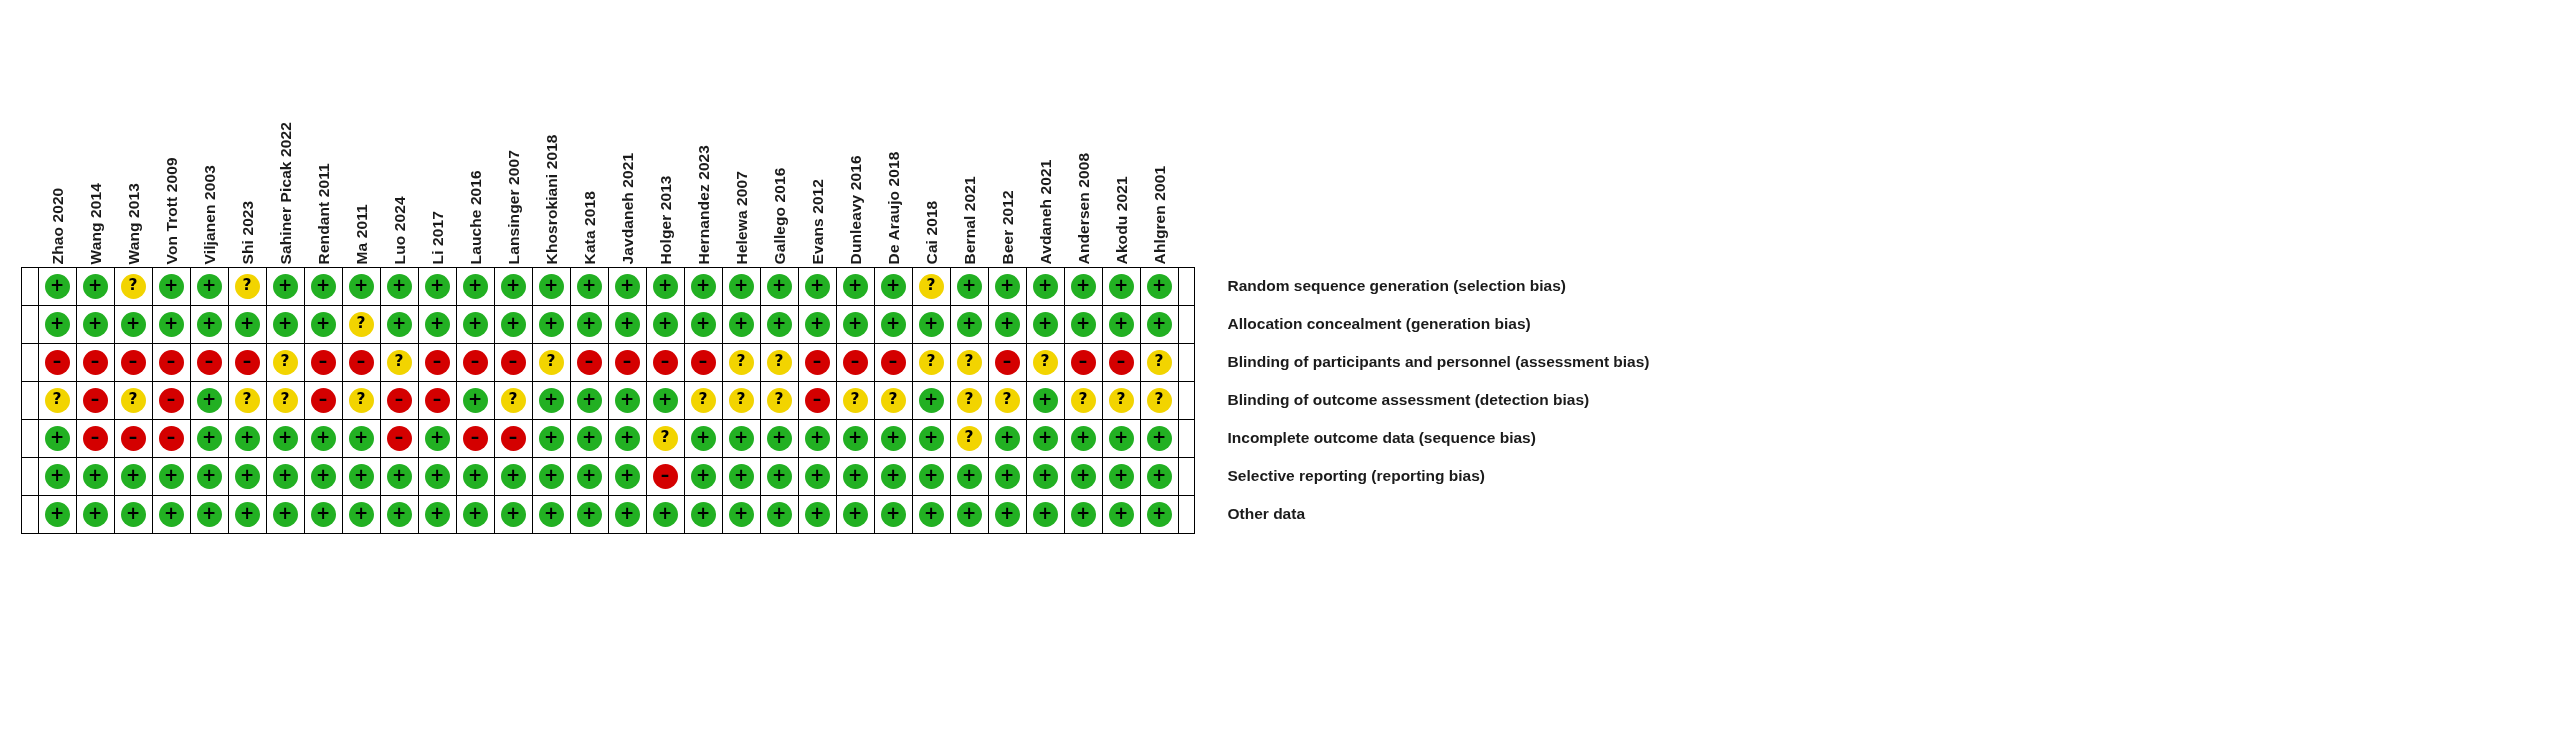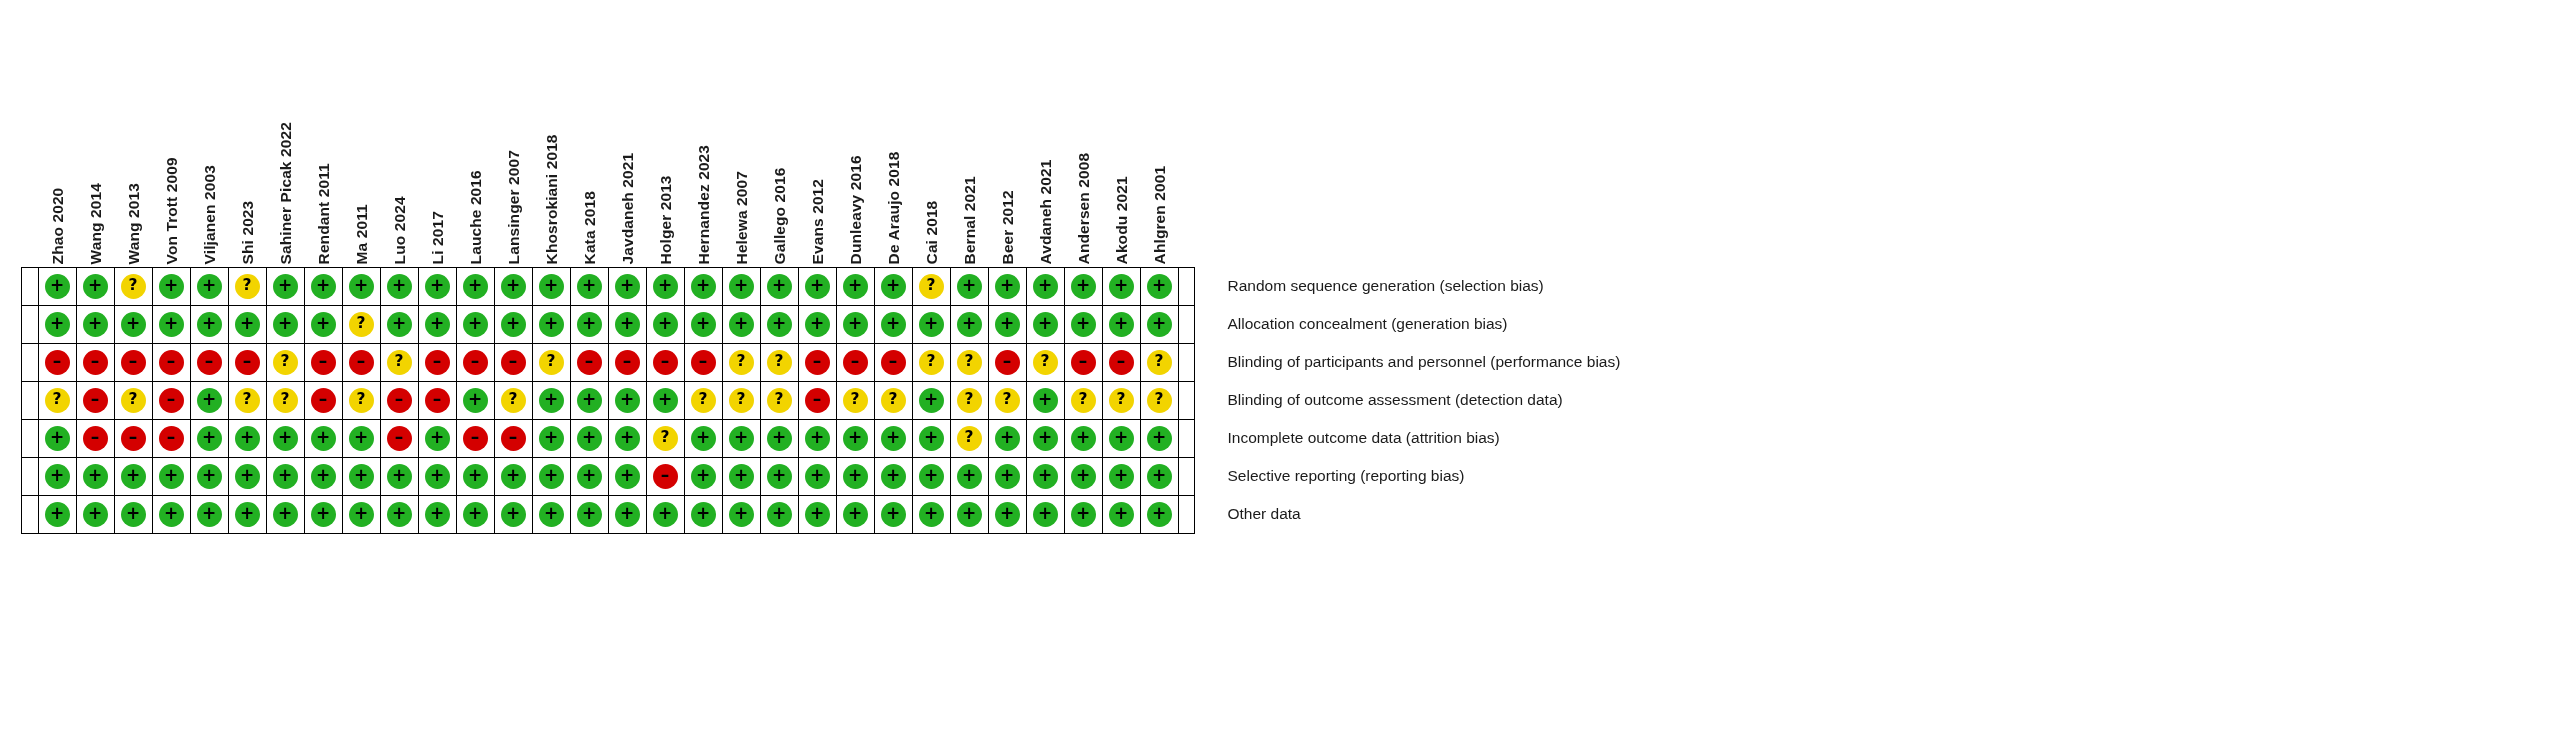--- a/index.html
+++ b/index.html
@@ -66,20 +66,21 @@
   }
   .domain-label {
     border: none !important;
     background: transparent;
     text-align: left;
     font-size: 15.5px;
     color: #1b1b1b;
     white-space: nowrap;
     padding-left: 7px !important;
     vertical-align: middle;
+    font-weight: bold;
   }
   .cell {
     width: 37px;
     height: 37px;
     border: 1.4px solid #000000;
     text-align: center;
     vertical-align: middle;
     background: #ffffff;
   }
   .pad-cell {
@@ -258,93 +259,93 @@
             <td class="cell"><span class="judge high"><span class="sym">–</span></span></td>
             <td class="cell"><span class="judge unclear"><span class="sym">?</span></span></td>
             <td class="cell"><span class="judge unclear"><span class="sym">?</span></span></td>
             <td class="cell"><span class="judge high"><span class="sym">–</span></span></td>
             <td class="cell"><span class="judge unclear"><span class="sym">?</span></span></td>
             <td class="cell"><span class="judge high"><span class="sym">–</span></span></td>
             <td class="cell"><span class="judge high"><span class="sym">–</span></span></td>
             <td class="cell"><span class="judge unclear"><span class="sym">?</span></span></td>
             <td class="pad-cell"></td>
             <td class="spacer-col"></td>
-            <td class="domain-label">Blinding of participants and personnel (performance bias)</td>
-          </tr>
-          <tr>
-            <td class="pad-cell"></td>
-            <td class="cell"><span class="judge unclear"><span class="sym">?</span></span></td>
-            <td class="cell"><span class="judge high"><span class="sym">–</span></span></td>
-            <td class="cell"><span class="judge unclear"><span class="sym">?</span></span></td>
-            <td class="cell"><span class="judge high"><span class="sym">–</span></span></td>
-            <td class="cell"><span class="judge low"><span class="sym">+</span></span></td>
-            <td class="cell"><span class="judge unclear"><span class="sym">?</span></span></td>
-            <td class="cell"><span class="judge unclear"><span class="sym">?</span></span></td>
-            <td class="cell"><span class="judge high"><span class="sym">–</span></span></td>
-            <td class="cell"><span class="judge unclear"><span class="sym">?</span></span></td>
-            <td class="cell"><span class="judge high"><span class="sym">–</span></span></td>
-            <td class="cell"><span class="judge high"><span class="sym">–</span></span></td>
-            <td class="cell"><span class="judge low"><span class="sym">+</span></span></td>
-            <td class="cell"><span class="judge unclear"><span class="sym">?</span></span></td>
-            <td class="cell"><span class="judge low"><span class="sym">+</span></span></td>
-            <td class="cell"><span class="judge low"><span class="sym">+</span></span></td>
-            <td class="cell"><span class="judge low"><span class="sym">+</span></span></td>
-            <td class="cell"><span class="judge low"><span class="sym">+</span></span></td>
-            <td class="cell"><span class="judge unclear"><span class="sym">?</span></span></td>
-            <td class="cell"><span class="judge unclear"><span class="sym">?</span></span></td>
-            <td class="cell"><span class="judge unclear"><span class="sym">?</span></span></td>
-            <td class="cell"><span class="judge high"><span class="sym">–</span></span></td>
-            <td class="cell"><span class="judge unclear"><span class="sym">?</span></span></td>
-            <td class="cell"><span class="judge unclear"><span class="sym">?</span></span></td>
-            <td class="cell"><span class="judge low"><span class="sym">+</span></span></td>
-            <td class="cell"><span class="judge unclear"><span class="sym">?</span></span></td>
-            <td class="cell"><span class="judge unclear"><span class="sym">?</span></span></td>
-            <td class="cell"><span class="judge low"><span class="sym">+</span></span></td>
-            <td class="cell"><span class="judge unclear"><span class="sym">?</span></span></td>
-            <td class="cell"><span class="judge unclear"><span class="sym">?</span></span></td>
-            <td class="cell"><span class="judge unclear"><span class="sym">?</span></span></td>
-            <td class="pad-cell"></td>
-            <td class="spacer-col"></td>
-            <td class="domain-label">Blinding of outcome assessment (detection data)</td>
-          </tr>
-          <tr>
-            <td class="pad-cell"></td>
-            <td class="cell"><span class="judge low"><span class="sym">+</span></span></td>
-            <td class="cell"><span class="judge high"><span class="sym">–</span></span></td>
-            <td class="cell"><span class="judge high"><span class="sym">–</span></span></td>
-            <td class="cell"><span class="judge high"><span class="sym">–</span></span></td>
-            <td class="cell"><span class="judge low"><span class="sym">+</span></span></td>
-            <td class="cell"><span class="judge low"><span class="sym">+</span></span></td>
-            <td class="cell"><span class="judge low"><span class="sym">+</span></span></td>
-            <td class="cell"><span class="judge low"><span class="sym">+</span></span></td>
-            <td class="cell"><span class="judge low"><span class="sym">+</span></span></td>
-            <td class="cell"><span class="judge high"><span class="sym">–</span></span></td>
-            <td class="cell"><span class="judge low"><span class="sym">+</span></span></td>
-            <td class="cell"><span class="judge high"><span class="sym">–</span></span></td>
-            <td class="cell"><span class="judge high"><span class="sym">–</span></span></td>
-            <td class="cell"><span class="judge low"><span class="sym">+</span></span></td>
-            <td class="cell"><span class="judge low"><span class="sym">+</span></span></td>
-            <td class="cell"><span class="judge low"><span class="sym">+</span></span></td>
-            <td class="cell"><span class="judge unclear"><span class="sym">?</span></span></td>
-            <td class="cell"><span class="judge low"><span class="sym">+</span></span></td>
-            <td class="cell"><span class="judge low"><span class="sym">+</span></span></td>
-            <td class="cell"><span class="judge low"><span class="sym">+</span></span></td>
-            <td class="cell"><span class="judge low"><span class="sym">+</span></span></td>
-            <td class="cell"><span class="judge low"><span class="sym">+</span></span></td>
-            <td class="cell"><span class="judge low"><span class="sym">+</span></span></td>
-            <td class="cell"><span class="judge low"><span class="sym">+</span></span></td>
-            <td class="cell"><span class="judge unclear"><span class="sym">?</span></span></td>
-            <td class="cell"><span class="judge low"><span class="sym">+</span></span></td>
-            <td class="cell"><span class="judge low"><span class="sym">+</span></span></td>
-            <td class="cell"><span class="judge low"><span class="sym">+</span></span></td>
-            <td class="cell"><span class="judge low"><span class="sym">+</span></span></td>
-            <td class="cell"><span class="judge low"><span class="sym">+</span></span></td>
-            <td class="pad-cell"></td>
-            <td class="spacer-col"></td>
-            <td class="domain-label">Incomplete outcome data (attrition bias)</td>
+            <td class="domain-label">Blinding of participants and personnel (assessment bias)</td>
+          </tr>
+          <tr>
+            <td class="pad-cell"></td>
+            <td class="cell"><span class="judge unclear"><span class="sym">?</span></span></td>
+            <td class="cell"><span class="judge high"><span class="sym">–</span></span></td>
+            <td class="cell"><span class="judge unclear"><span class="sym">?</span></span></td>
+            <td class="cell"><span class="judge high"><span class="sym">–</span></span></td>
+            <td class="cell"><span class="judge low"><span class="sym">+</span></span></td>
+            <td class="cell"><span class="judge unclear"><span class="sym">?</span></span></td>
+            <td class="cell"><span class="judge unclear"><span class="sym">?</span></span></td>
+            <td class="cell"><span class="judge high"><span class="sym">–</span></span></td>
+            <td class="cell"><span class="judge unclear"><span class="sym">?</span></span></td>
+            <td class="cell"><span class="judge high"><span class="sym">–</span></span></td>
+            <td class="cell"><span class="judge high"><span class="sym">–</span></span></td>
+            <td class="cell"><span class="judge low"><span class="sym">+</span></span></td>
+            <td class="cell"><span class="judge unclear"><span class="sym">?</span></span></td>
+            <td class="cell"><span class="judge low"><span class="sym">+</span></span></td>
+            <td class="cell"><span class="judge low"><span class="sym">+</span></span></td>
+            <td class="cell"><span class="judge low"><span class="sym">+</span></span></td>
+            <td class="cell"><span class="judge low"><span class="sym">+</span></span></td>
+            <td class="cell"><span class="judge unclear"><span class="sym">?</span></span></td>
+            <td class="cell"><span class="judge unclear"><span class="sym">?</span></span></td>
+            <td class="cell"><span class="judge unclear"><span class="sym">?</span></span></td>
+            <td class="cell"><span class="judge high"><span class="sym">–</span></span></td>
+            <td class="cell"><span class="judge unclear"><span class="sym">?</span></span></td>
+            <td class="cell"><span class="judge unclear"><span class="sym">?</span></span></td>
+            <td class="cell"><span class="judge low"><span class="sym">+</span></span></td>
+            <td class="cell"><span class="judge unclear"><span class="sym">?</span></span></td>
+            <td class="cell"><span class="judge unclear"><span class="sym">?</span></span></td>
+            <td class="cell"><span class="judge low"><span class="sym">+</span></span></td>
+            <td class="cell"><span class="judge unclear"><span class="sym">?</span></span></td>
+            <td class="cell"><span class="judge unclear"><span class="sym">?</span></span></td>
+            <td class="cell"><span class="judge unclear"><span class="sym">?</span></span></td>
+            <td class="pad-cell"></td>
+            <td class="spacer-col"></td>
+            <td class="domain-label">Blinding of outcome assessment (detection bias)</td>
+          </tr>
+          <tr>
+            <td class="pad-cell"></td>
+            <td class="cell"><span class="judge low"><span class="sym">+</span></span></td>
+            <td class="cell"><span class="judge high"><span class="sym">–</span></span></td>
+            <td class="cell"><span class="judge high"><span class="sym">–</span></span></td>
+            <td class="cell"><span class="judge high"><span class="sym">–</span></span></td>
+            <td class="cell"><span class="judge low"><span class="sym">+</span></span></td>
+            <td class="cell"><span class="judge low"><span class="sym">+</span></span></td>
+            <td class="cell"><span class="judge low"><span class="sym">+</span></span></td>
+            <td class="cell"><span class="judge low"><span class="sym">+</span></span></td>
+            <td class="cell"><span class="judge low"><span class="sym">+</span></span></td>
+            <td class="cell"><span class="judge high"><span class="sym">–</span></span></td>
+            <td class="cell"><span class="judge low"><span class="sym">+</span></span></td>
+            <td class="cell"><span class="judge high"><span class="sym">–</span></span></td>
+            <td class="cell"><span class="judge high"><span class="sym">–</span></span></td>
+            <td class="cell"><span class="judge low"><span class="sym">+</span></span></td>
+            <td class="cell"><span class="judge low"><span class="sym">+</span></span></td>
+            <td class="cell"><span class="judge low"><span class="sym">+</span></span></td>
+            <td class="cell"><span class="judge unclear"><span class="sym">?</span></span></td>
+            <td class="cell"><span class="judge low"><span class="sym">+</span></span></td>
+            <td class="cell"><span class="judge low"><span class="sym">+</span></span></td>
+            <td class="cell"><span class="judge low"><span class="sym">+</span></span></td>
+            <td class="cell"><span class="judge low"><span class="sym">+</span></span></td>
+            <td class="cell"><span class="judge low"><span class="sym">+</span></span></td>
+            <td class="cell"><span class="judge low"><span class="sym">+</span></span></td>
+            <td class="cell"><span class="judge low"><span class="sym">+</span></span></td>
+            <td class="cell"><span class="judge unclear"><span class="sym">?</span></span></td>
+            <td class="cell"><span class="judge low"><span class="sym">+</span></span></td>
+            <td class="cell"><span class="judge low"><span class="sym">+</span></span></td>
+            <td class="cell"><span class="judge low"><span class="sym">+</span></span></td>
+            <td class="cell"><span class="judge low"><span class="sym">+</span></span></td>
+            <td class="cell"><span class="judge low"><span class="sym">+</span></span></td>
+            <td class="pad-cell"></td>
+            <td class="spacer-col"></td>
+            <td class="domain-label">Incomplete outcome data (sequence bias)</td>
           </tr>
           <tr>
             <td class="pad-cell"></td>
             <td class="cell"><span class="judge low"><span class="sym">+</span></span></td>
             <td class="cell"><span class="judge low"><span class="sym">+</span></span></td>
             <td class="cell"><span class="judge low"><span class="sym">+</span></span></td>
             <td class="cell"><span class="judge low"><span class="sym">+</span></span></td>
             <td class="cell"><span class="judge low"><span class="sym">+</span></span></td>
             <td class="cell"><span class="judge low"><span class="sym">+</span></span></td>
             <td class="cell"><span class="judge low"><span class="sym">+</span></span></td>

